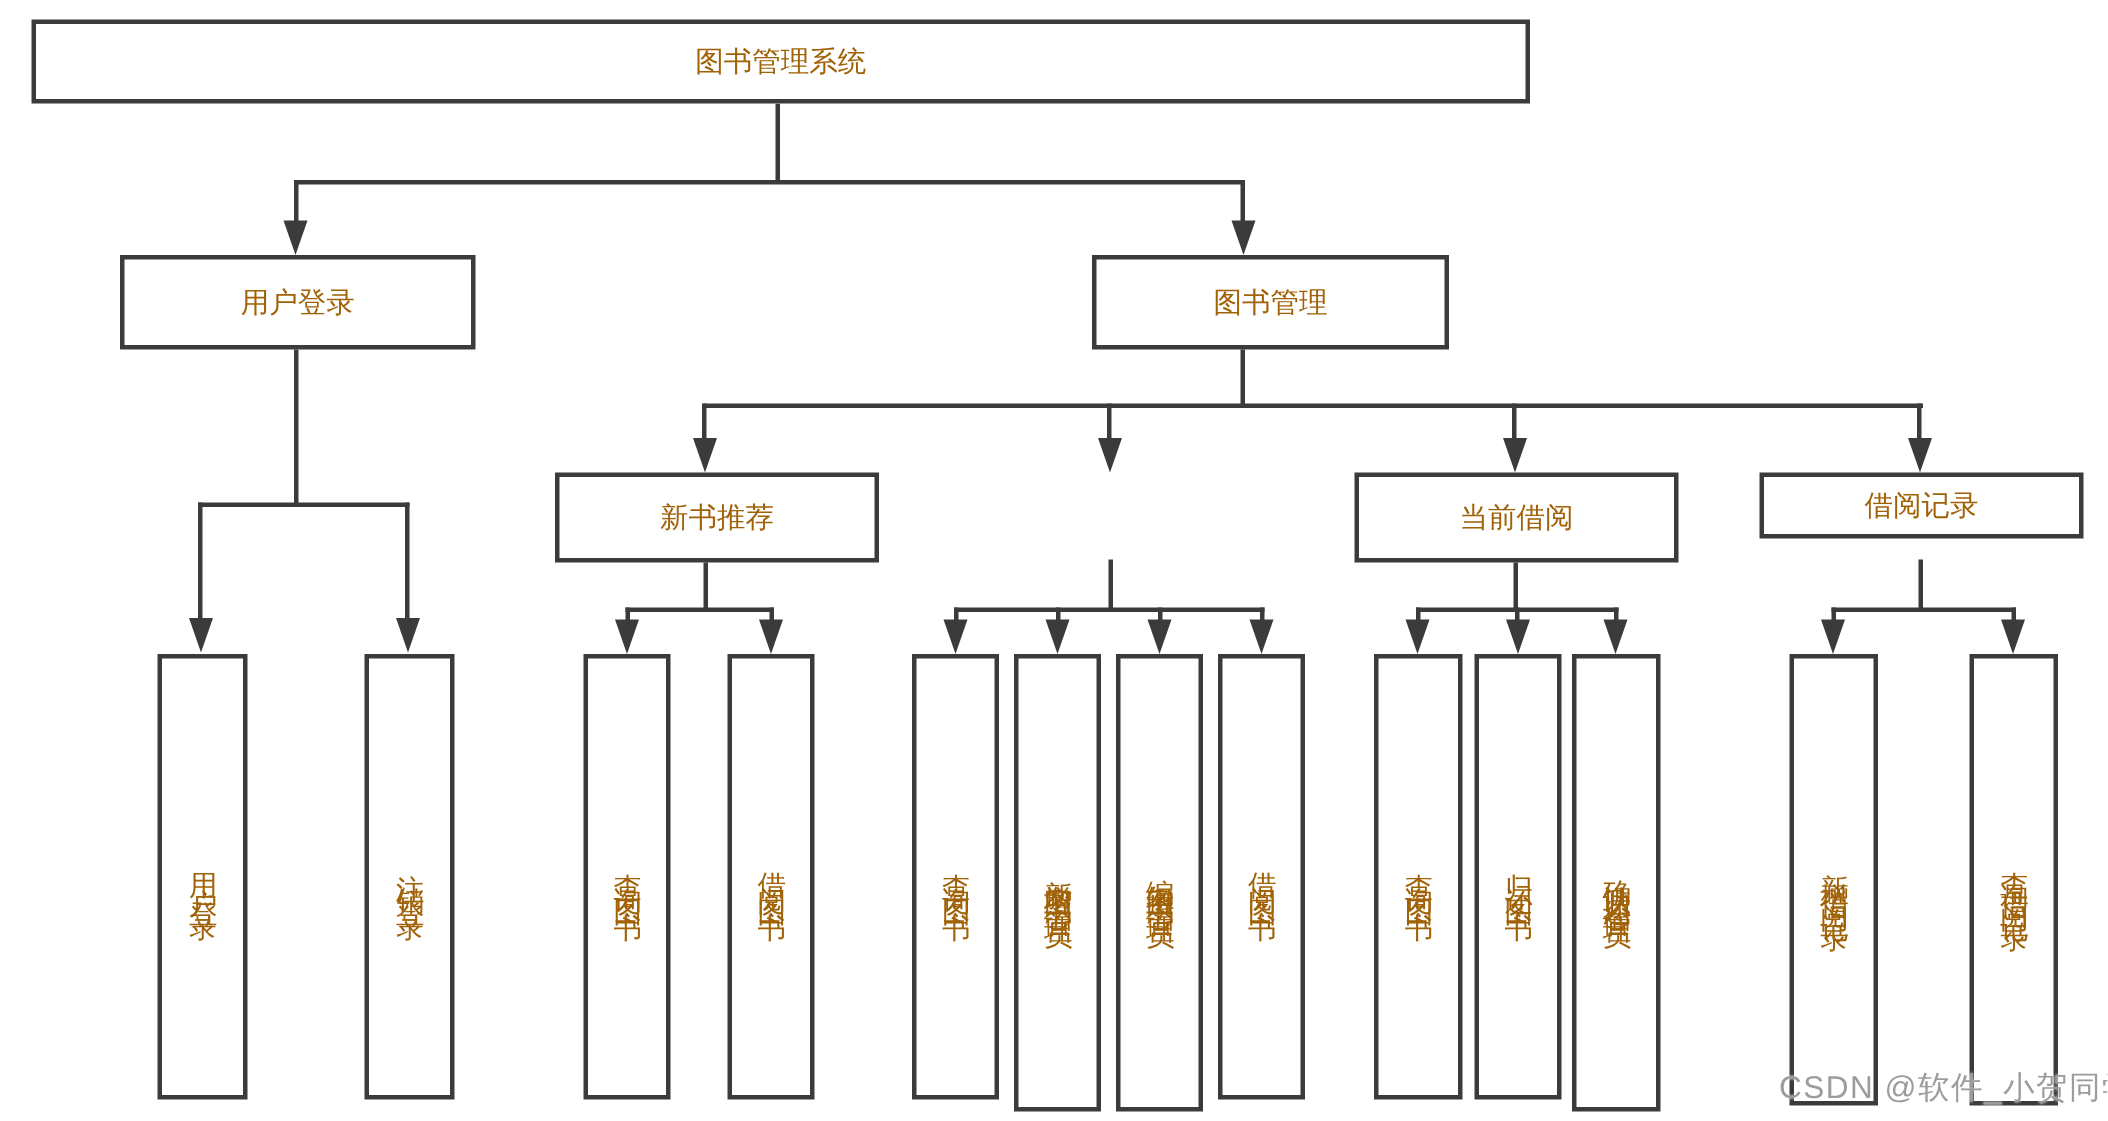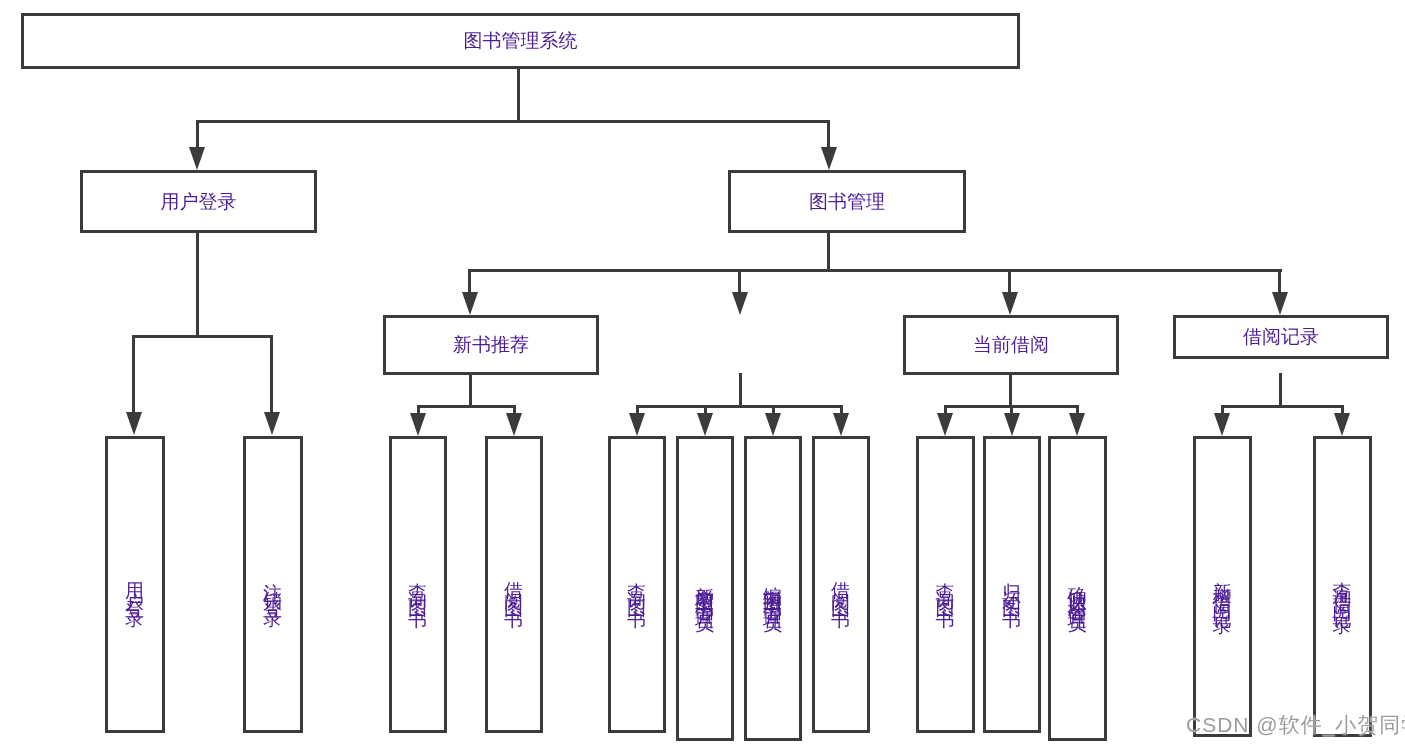--- a/index.html
+++ b/index.html
@@ -11,21 +11,21 @@
     overflow:hidden;
   }
   .node{
     position:absolute;
     box-sizing:border-box;
     background:#ffffff;
     border:3px solid #3b3b3b;
     display:flex;
     align-items:center;
     justify-content:center;
-    color:#4c1d95;
+    color:#a16207;
     font-size:19px;
     z-index:2;
   }
   .vtext{
     writing-mode:vertical-rl;
     text-orientation:mixed;
     letter-spacing:9px;
     line-height:1;
   }
   .vl{position:absolute;width:3px;background:#3b3b3b;z-index:1;}
@@ -83,21 +83,21 @@
   <div class="hl" style="left:469px;top:269px;width:813px;"></div>
   <div class="vl" style="left:468px;top:269px;height:25px;"></div>
   <div class="arrow" style="left:462px;top:292px;"></div>
   <div class="vl" style="left:738px;top:269px;height:25px;"></div>
   <div class="arrow" style="left:732px;top:292px;"></div>
   <div class="vl" style="left:1008px;top:269px;height:25px;"></div>
   <div class="arrow" style="left:1002px;top:292px;"></div>
   <div class="vl" style="left:1278px;top:269px;height:25px;"></div>
   <div class="arrow" style="left:1272px;top:292px;"></div>
 
-  <div class="node" style="left:383px;top:315px;width:216px;height:60px;">
+  <div class="node" style="left:370px;top:315px;width:216px;height:60px;">
     <span>新书推荐</span>
   </div>
   <div class="node" style="left:903px;top:315px;width:216px;height:60px;">
     <span>当前借阅</span>
   </div>
   <div class="node" style="left:1173px;top:315px;width:216px;height:44px;">
     <span>借阅记录</span>
   </div>
 
   <div class="vl" style="left:469px;top:373px;height:35px;"></div>

